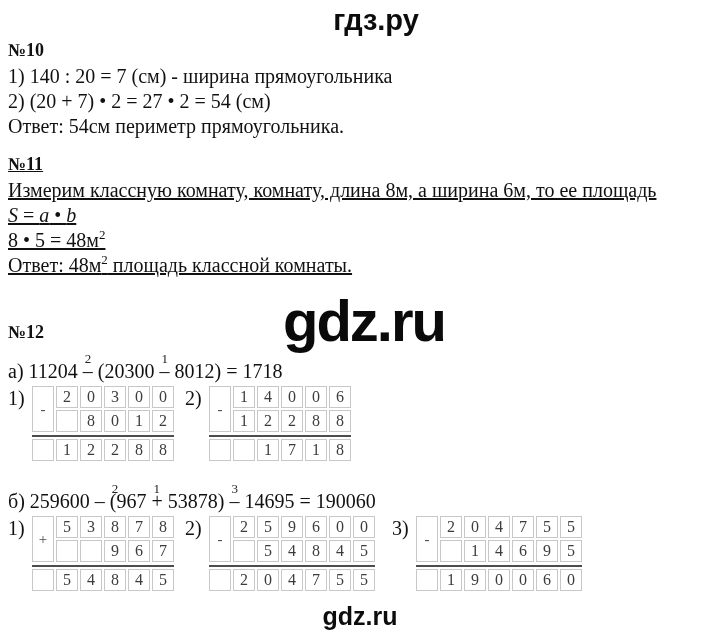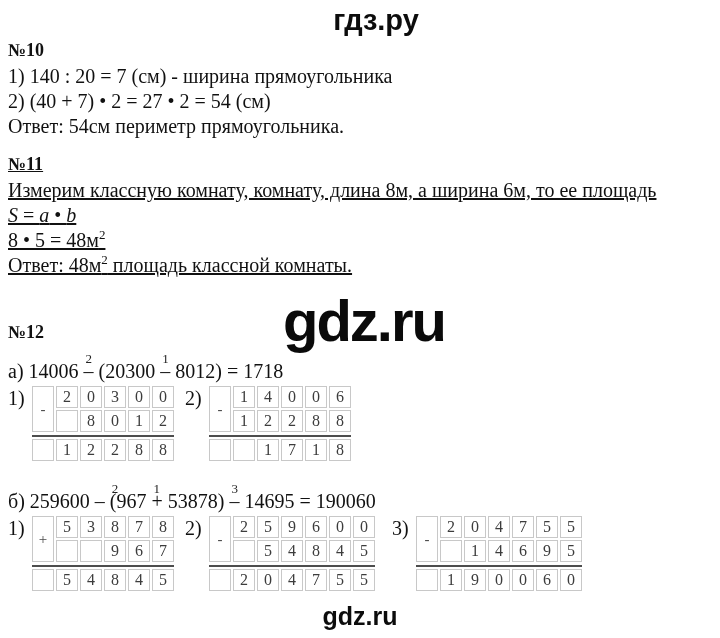--- a/index.html
+++ b/index.html
@@ -30,37 +30,37 @@
   .hline{background:#4d4d4d;height:2px;align-self:center;}
 </style>
 </head>
 <body>
 
 <div class="abs logo-top">гдз.ру</div>
 
 <div class="abs" style="left:8px;top:38px;">
   <div class="numhead">№10</div>
   <div class="line">1) 140 : 20 = 7 (см) - ширина прямоугольника</div>
-  <div class="line">2) (40 + 7) • 2 = 27 • 2 = 54 (см)</div>
+  <div class="line">2) (20 + 7) • 2 = 27 • 2 = 54 (см)</div>
   <div class="line">Ответ: 54см периметр прямоугольника.</div>
 </div>
 
 <div class="abs" style="left:8px;top:152px;text-decoration:underline;">
   <div class="numhead">№11</div>
   <div class="line">Измерим классную комнату, комнату, длина 8м, а ширина 6м, то ее площадь</div>
   <div class="line"><span class="it">S</span><span> = </span><span class="it">a</span><span> • </span><span class="it">b</span></div>
   <div class="line"><span>8 • 5 = 48м</span><span class="sup">2</span></div>
   <div class="line"><span>Ответ: 48м</span><span class="sup">2</span><span> площадь классной комнаты.</span></div>
 </div>
 
 <div class="abs watermark">gdz.ru</div>
 
 <div class="abs numhead" style="left:8px;top:320px;">№12</div>
 
-<div class="abs eq" style="left:8px;top:358px;"><span>а) 14006 </span><span class="opmark">2</span><span>– (20300 </span><span class="opmark">1</span><span>– 8012) = 1718</span></div>
+<div class="abs eq" style="left:8px;top:358px;"><span>а) 11204 </span><span class="opmark">2</span><span>– (20300 </span><span class="opmark">1</span><span>– 8012) = 1718</span></div>
 
 <div class="abs calc" style="left:8px;top:386px;">
   <span class="calc-label">1)</span>
   <div>
       <div class="ctable" style="grid-template-columns: repeat(6, 22px);">
         <div class="cell sign" style="grid-area: 1 / 1 / span 2;">-</div>
         <div class="cell" style="grid-area: 1 / 2;">2</div>
         <div class="cell" style="grid-area: 1 / 3;">0</div>
         <div class="cell" style="grid-area: 1 / 4;">3</div>
         <div class="cell" style="grid-area: 1 / 5;">0</div>

